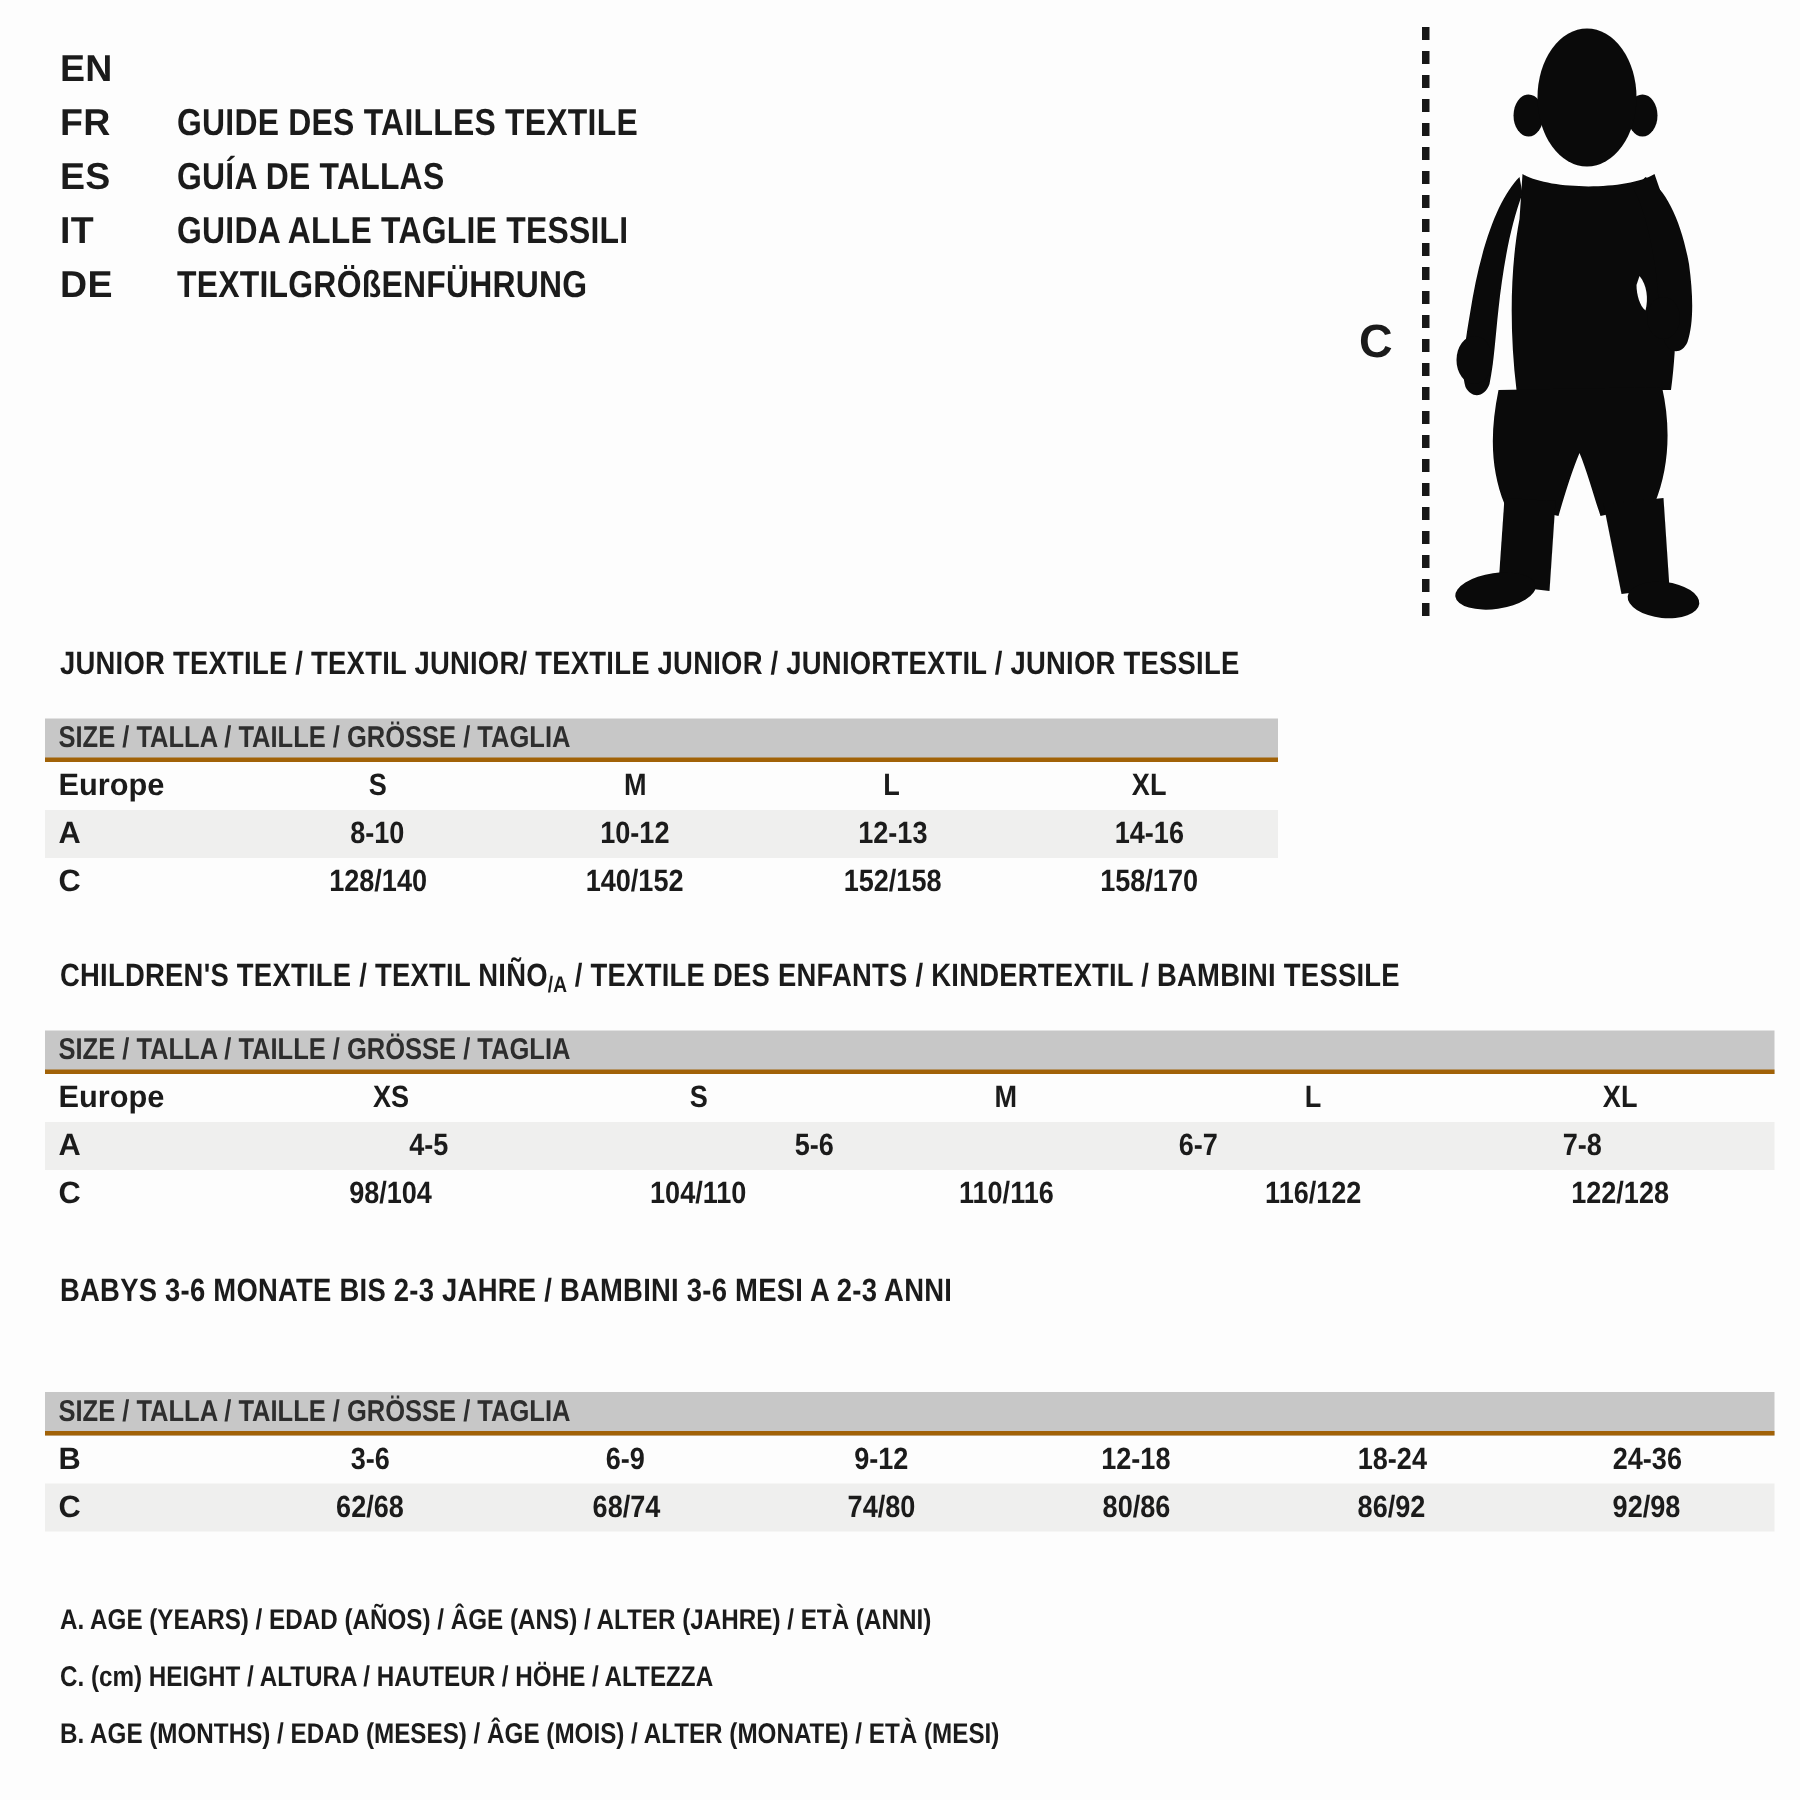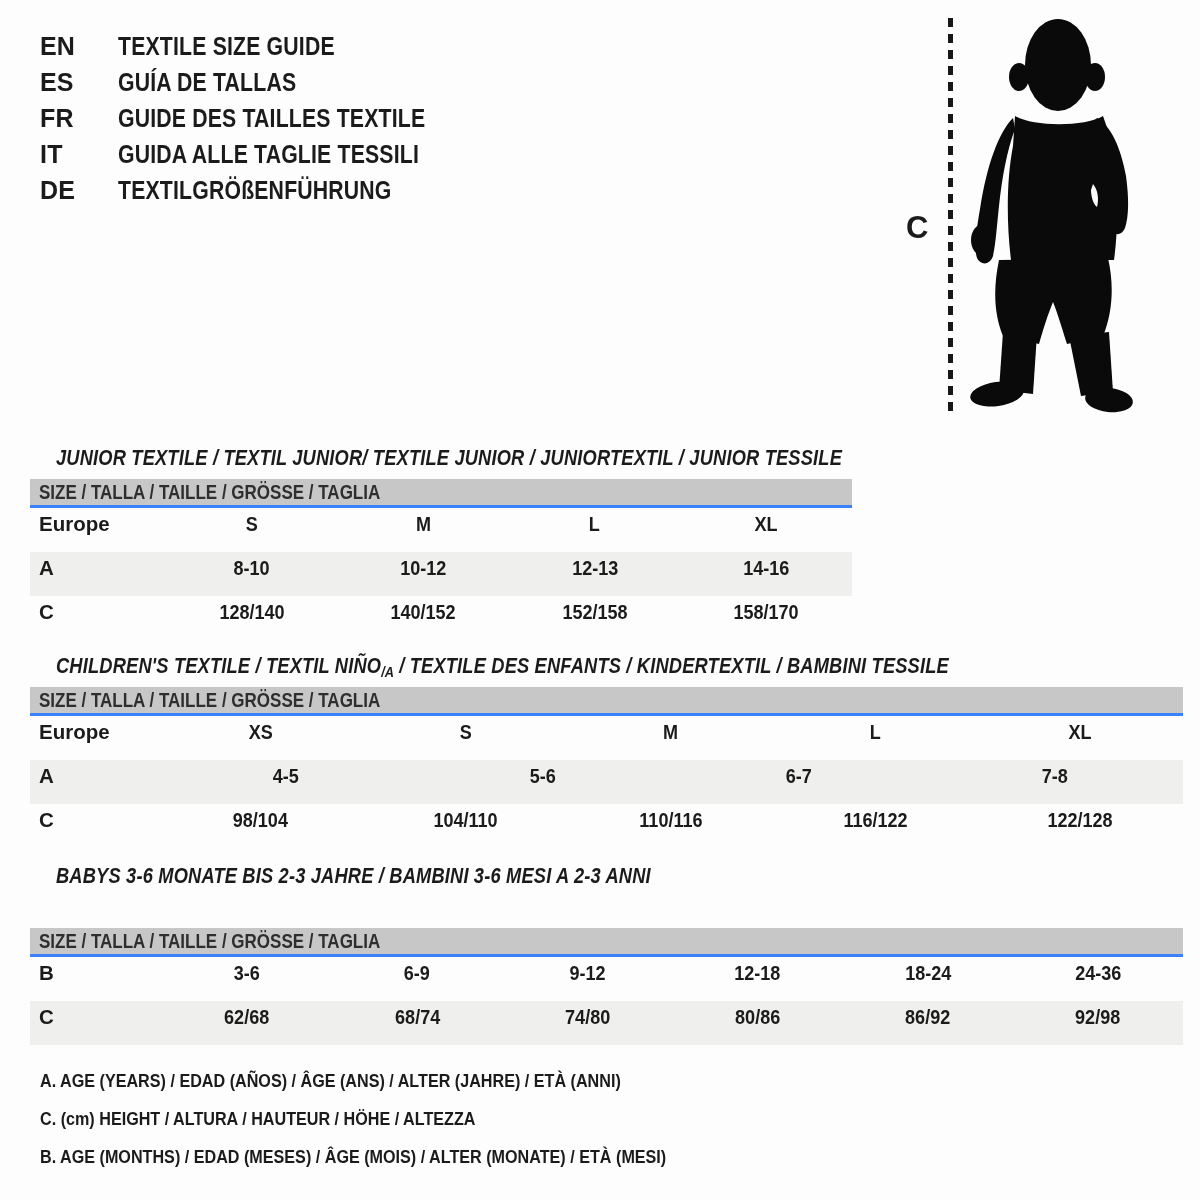--- a/index.html
+++ b/index.html
@@ -24,64 +24,63 @@
 
   
   .measure-line{
     position:absolute;left:948px;top:18px;width:5px;height:397px;
     background:repeating-linear-gradient(to bottom,#171717 0 9px,transparent 9px 16px);
   }
   .measure-label{position:absolute;left:906px;top:210px;font-size:31px;}
   .baby-svg{position:absolute;left:963px;top:14px;width:178px;height:402px;}
 
   
-  .sec-title{position:absolute;left:40px;margin:16px;font-size:21.5px;letter-spacing:.2px;font-style:italic;}
+  .sec-title{position:absolute;left:40px;margin:0;font-size:21.5px;letter-spacing:.2px;}
   .title-junior{top:430px;}
   .title-children{top:638px;}
   .title-babies{top:842px;line-height:37px;}
   .title-sub{font-size:15px;vertical-align:-4px;letter-spacing:0;}
 
   
   .tbl{position:absolute;left:30px;}
   .tbl-junior{top:479px;width:822px;}
   .tbl-children{top:687px;width:1153px;}
   .tbl-babies{top:928px;width:1153px;}
   .band{
-    height:26px;line-height:26px;background:#c7c7c7;border-bottom:3px solid #3b82f6;
+    height:26px;line-height:26px;background:#c7c7c7;border-bottom:3px solid #a16207;
     color:#2e2e2e;font-size:20px;padding-left:9px;
   }
-  .trow{display:flex;height:44px;line-height:32px;font-size:20.5px;}
+  .trow{display:flex;height:32px;line-height:32px;font-size:20.5px;}
   .trow.stripe{background:#efefee;}
   .tlabel{padding-left:9px;box-sizing:border-box;}
   .tbl-junior .tlabel{width:136px;flex:0 0 136px;}
   .tbl-children .tlabel{width:128px;flex:0 0 128px;}
   .tbl-babies .tlabel{width:132px;flex:0 0 132px;}
   .tcell{flex:1;text-align:center;}
 
   
   .notes{position:absolute;left:40px;top:1062px;}
   .note-line{height:38px;line-height:38px;font-size:19px;}
 </style>
 </head>
 <body>
 
 <div class="page">
 
   <div class="lang-block">
     <div class="lang-row">
       <span class="lang-code">EN</span>
-      <span class="lang-title"><span class="cx">TEXTILE SIZE GUIDE</span></span>
+    </div>
+    <div class="lang-row">
+      <span class="lang-code">FR</span>
+      <span class="lang-title"><span class="cx">GUIDE DES TAILLES TEXTILE</span></span>
     </div>
     <div class="lang-row">
       <span class="lang-code">ES</span>
       <span class="lang-title"><span class="cx">GUÍA DE TALLAS</span></span>
-    </div>
-    <div class="lang-row">
-      <span class="lang-code">FR</span>
-      <span class="lang-title"><span class="cx">GUIDE DES TAILLES TEXTILE</span></span>
     </div>
     <div class="lang-row">
       <span class="lang-code">IT</span>
       <span class="lang-title"><span class="cx">GUIDA ALLE TAGLIE TESSILI</span></span>
     </div>
     <div class="lang-row">
       <span class="lang-code">DE</span>
       <span class="lang-title"><span class="cx">TEXTILGRÖßENFÜHRUNG</span></span>
     </div>
   </div>

